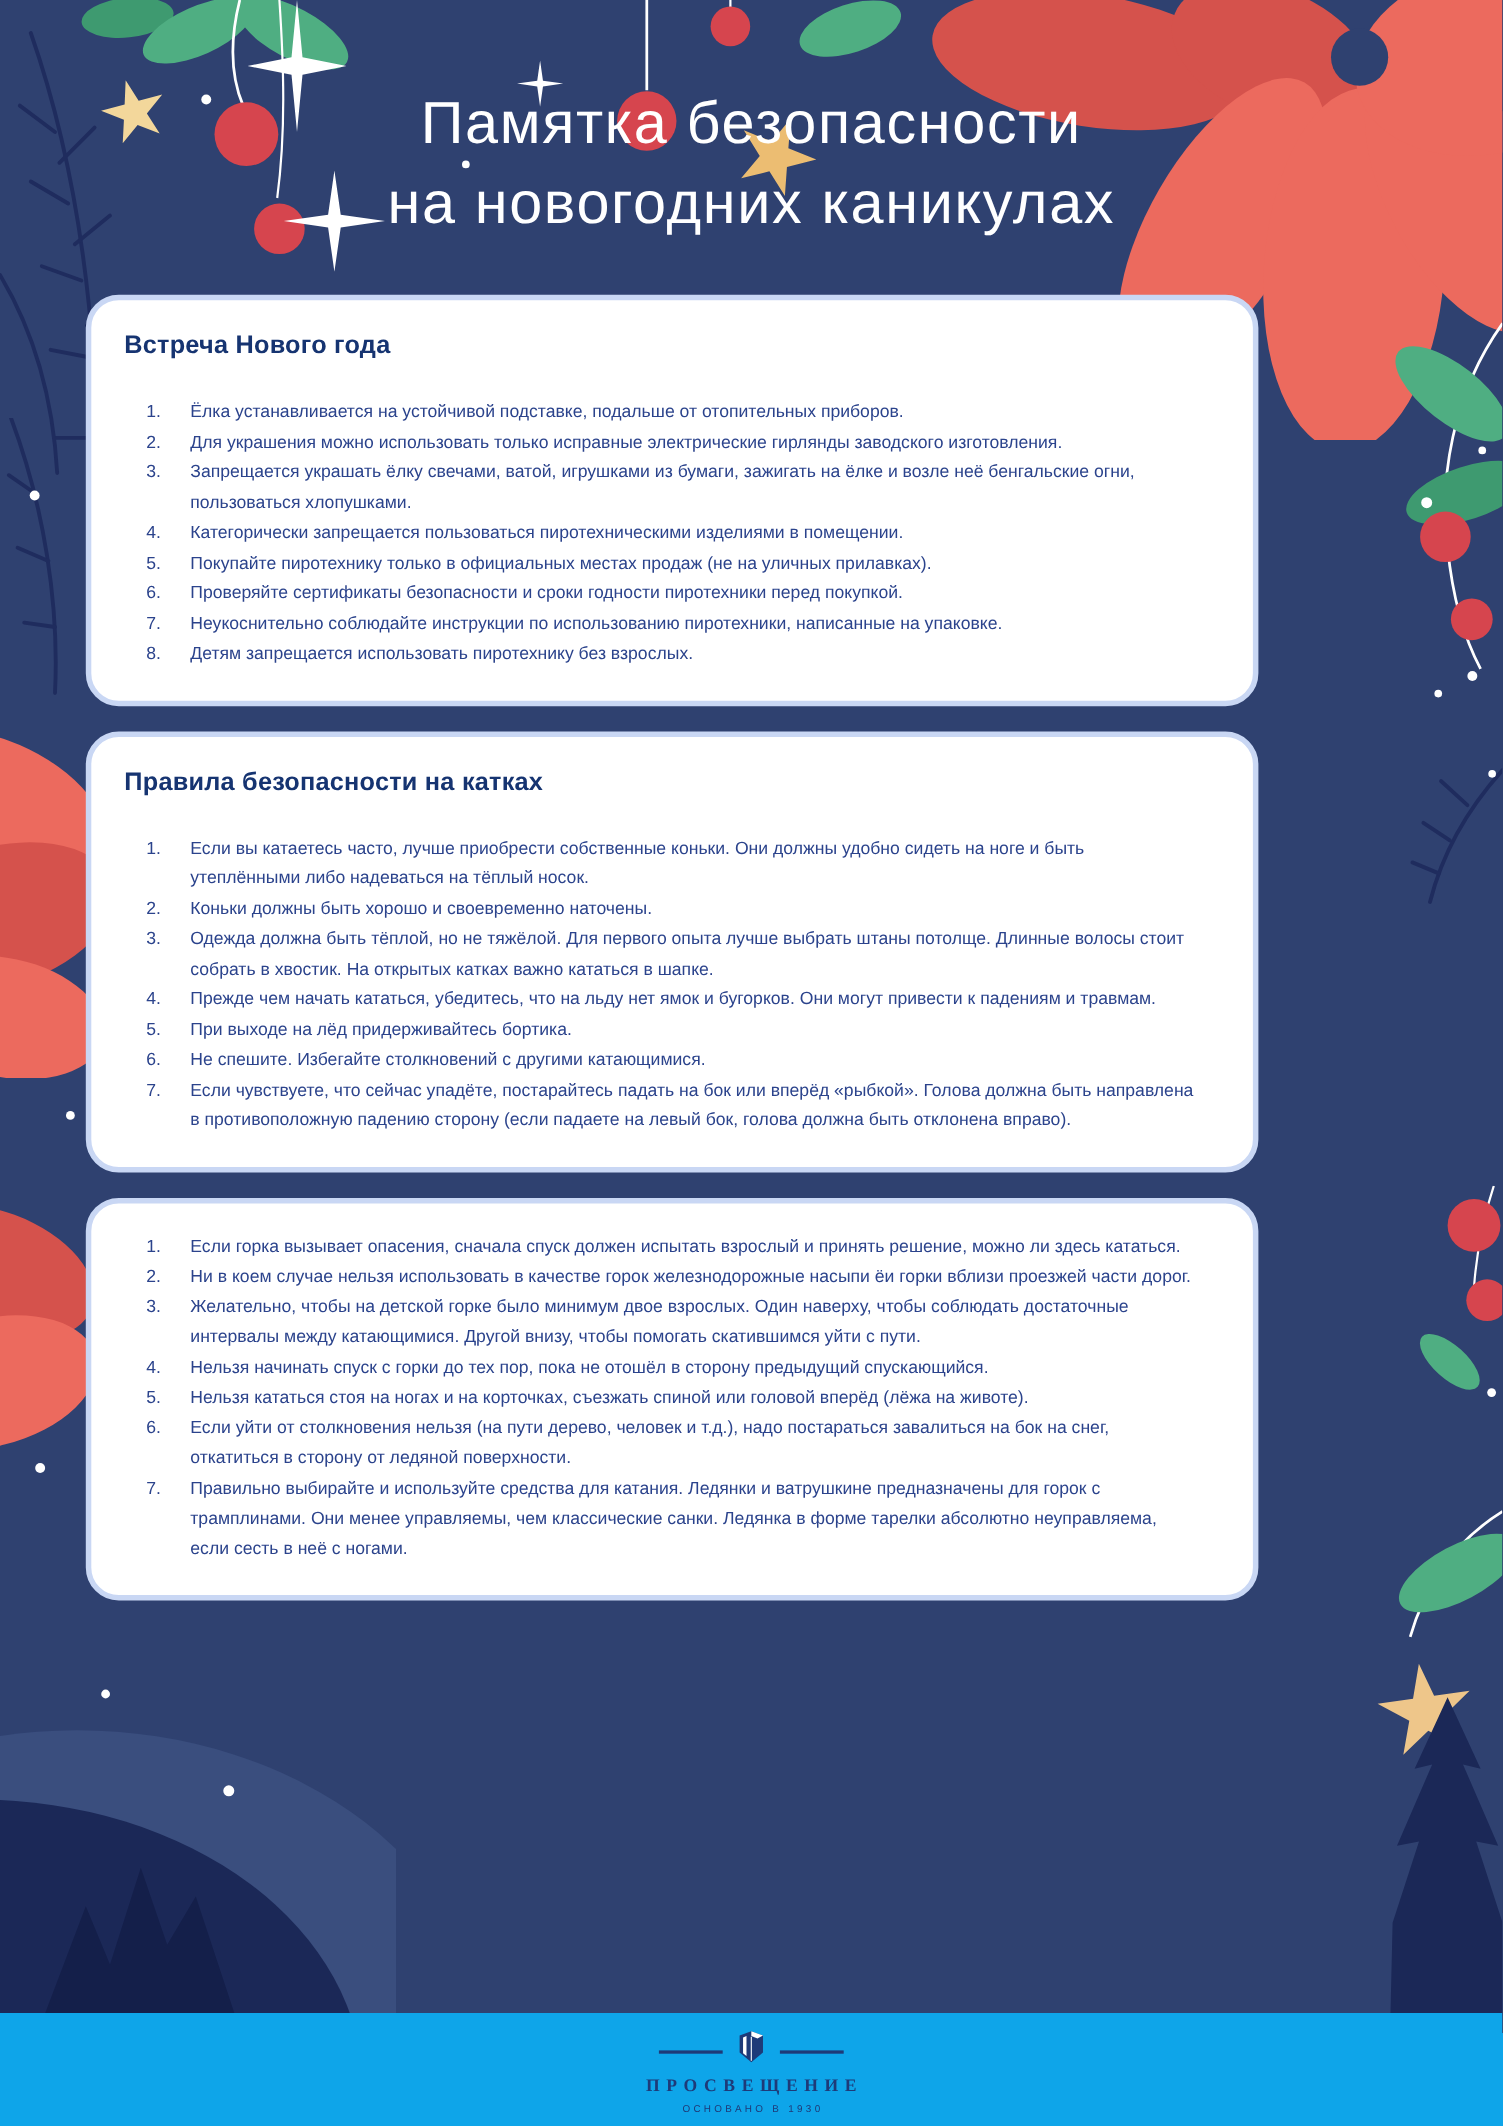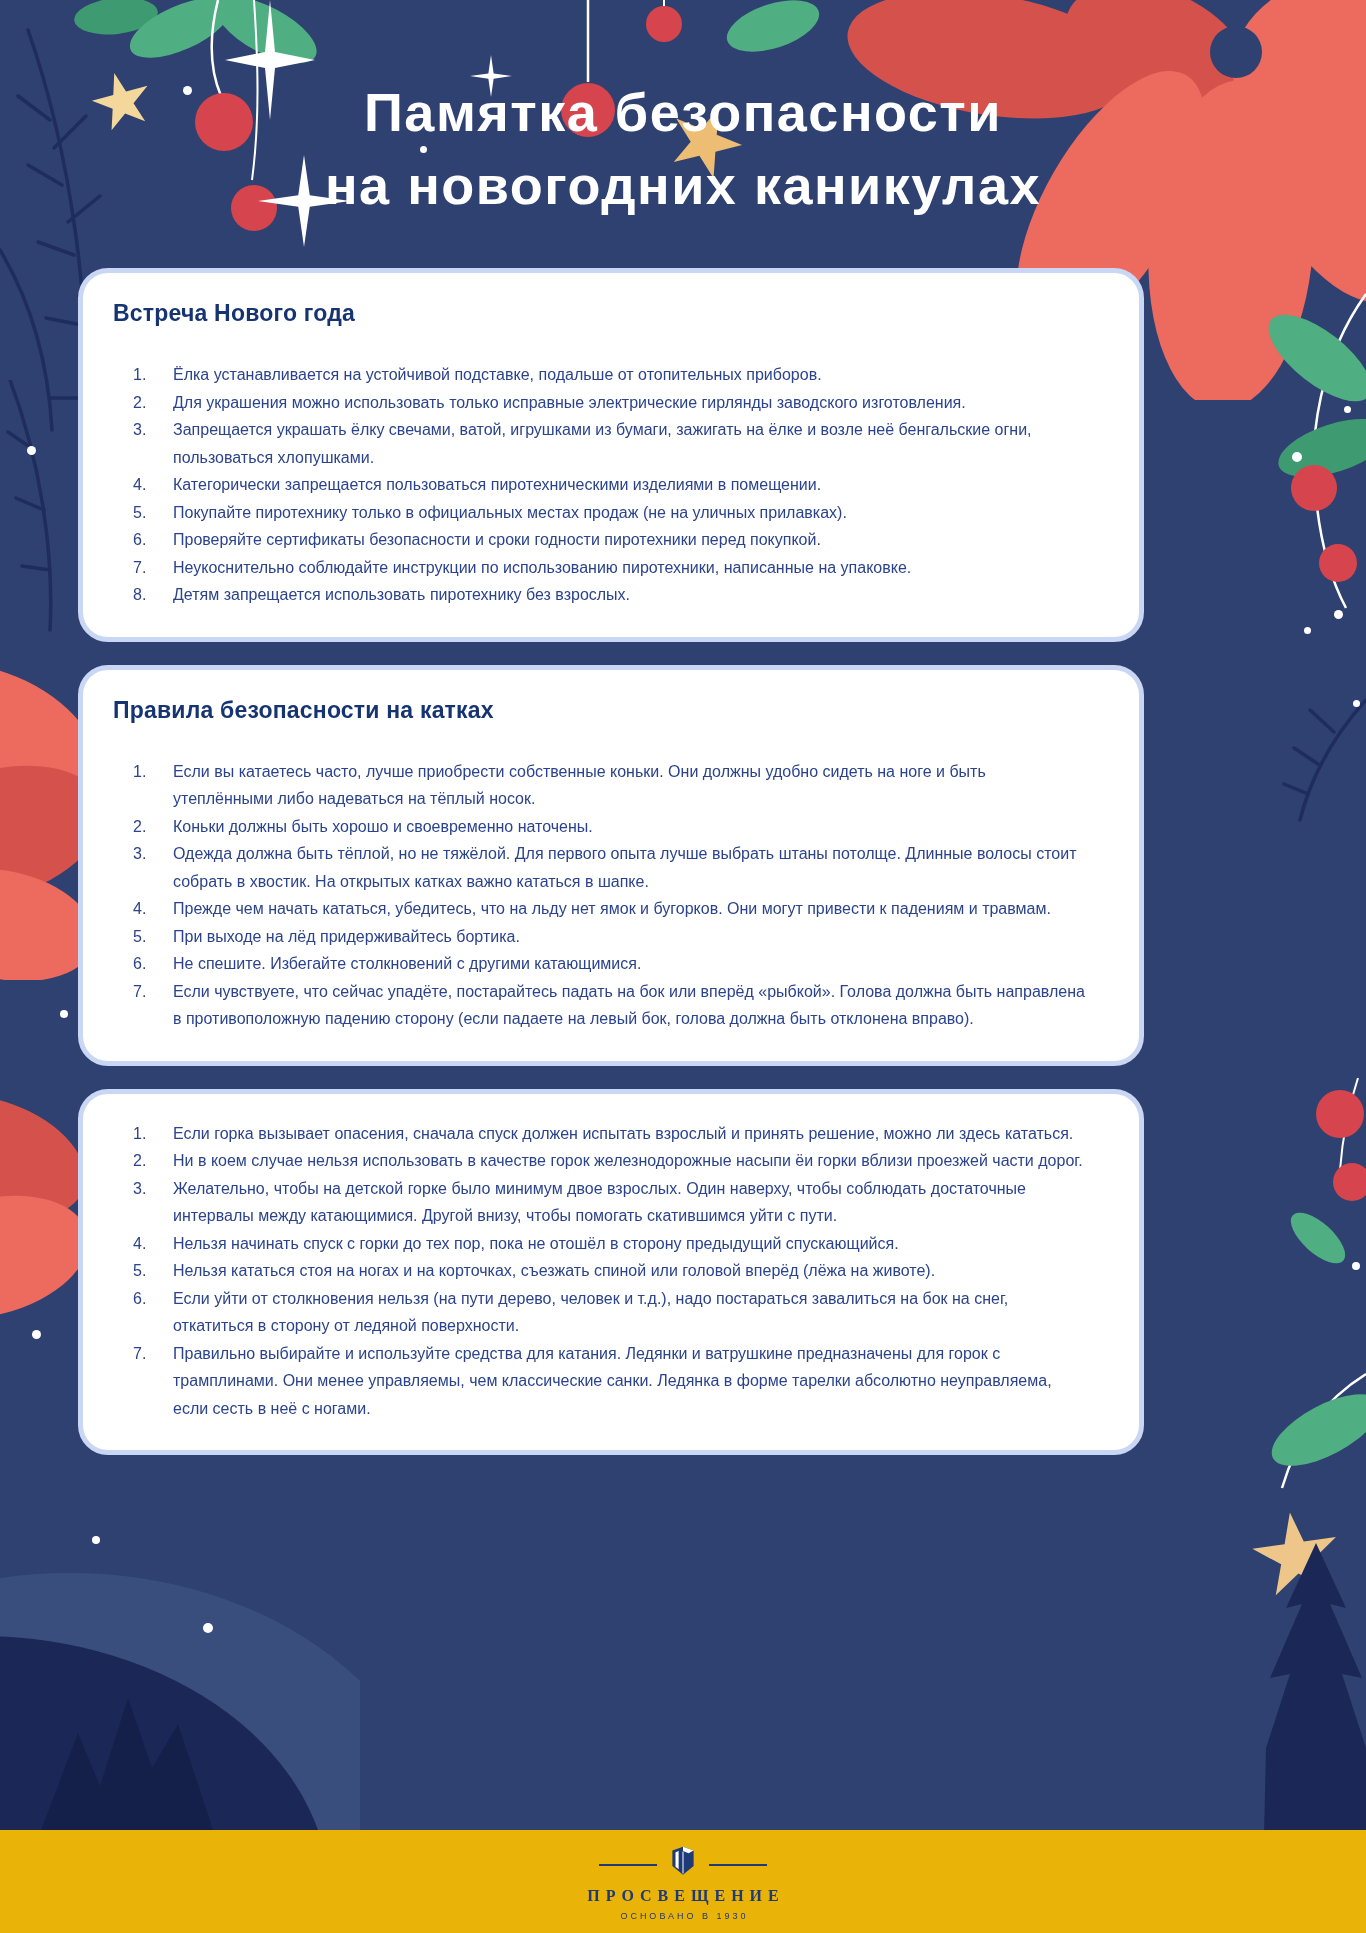--- a/index.html
+++ b/index.html
@@ -2,32 +2,32 @@
 <html><head>
 <meta charset="utf-8">
 <style>
   html,body{margin:0;padding:0;background:#2f4170;}
   *{box-sizing:border-box;}
   .poster{position:relative;width:1366px;height:1933px;background:#2f4170;overflow:hidden;
           font-family:"Liberation Sans",sans-serif;}
   .deco{position:absolute;pointer-events:none;z-index:1;}
   .dot{position:absolute;border-radius:50%;background:#fff;z-index:1;}
   .title{position:absolute;top:76px;left:0;right:0;text-align:center;color:#ffffff;
-         font-size:54px;line-height:73px;font-weight:700;letter-spacing:1.5px;z-index:2;}
+         font-size:54px;line-height:73px;font-weight:400;letter-spacing:1.5px;z-index:2;}
   .cards{position:absolute;top:268px;left:78px;width:1066px;display:flex;flex-direction:column;
          gap:23px;z-index:2;}
   .card{background:#ffffff;border:5px solid #c9d7f4;border-radius:30px;
         padding:26px 40px 28px 30px;color:#2b438c;}
   .card h2{margin:0 0 34px 0;font-size:23px;line-height:28px;font-weight:700;color:#163471;
            letter-spacing:.2px;}
   .card ol{margin:0 0 0 20px;padding:0;list-style:none;counter-reset:li;
            font-size:16px;line-height:27.5px;}
   .card li{counter-increment:li;position:relative;padding-left:40px;max-width:952px;}
   .card li::before{content:counter(li) ".";position:absolute;left:0;}
-  .footer{position:absolute;left:0;bottom:0;width:100%;height:103px;background:#eab308;z-index:3;
+  .footer{position:absolute;left:0;bottom:0;width:100%;height:103px;background:#0ea5e9;z-index:3;
           display:flex;align-items:flex-start;justify-content:center;}
   .logo{display:flex;flex-direction:column;align-items:center;padding-top:16px;color:#1e3a78;}
   .logo-top{display:flex;align-items:center;gap:14px;}
   .rule{width:58px;height:2.5px;background:#1e3a78;margin-top:4px;}
   .brand{margin-top:7px;font-family:"Liberation Serif",serif;font-weight:700;font-size:16px;
          letter-spacing:6px;text-indent:6px;}
   .tagline{margin-top:6px;font-family:Liberation Sans, sans-serif;font-size:9px;letter-spacing:3px;
            text-indent:3px;}
 </style>
 </head>

